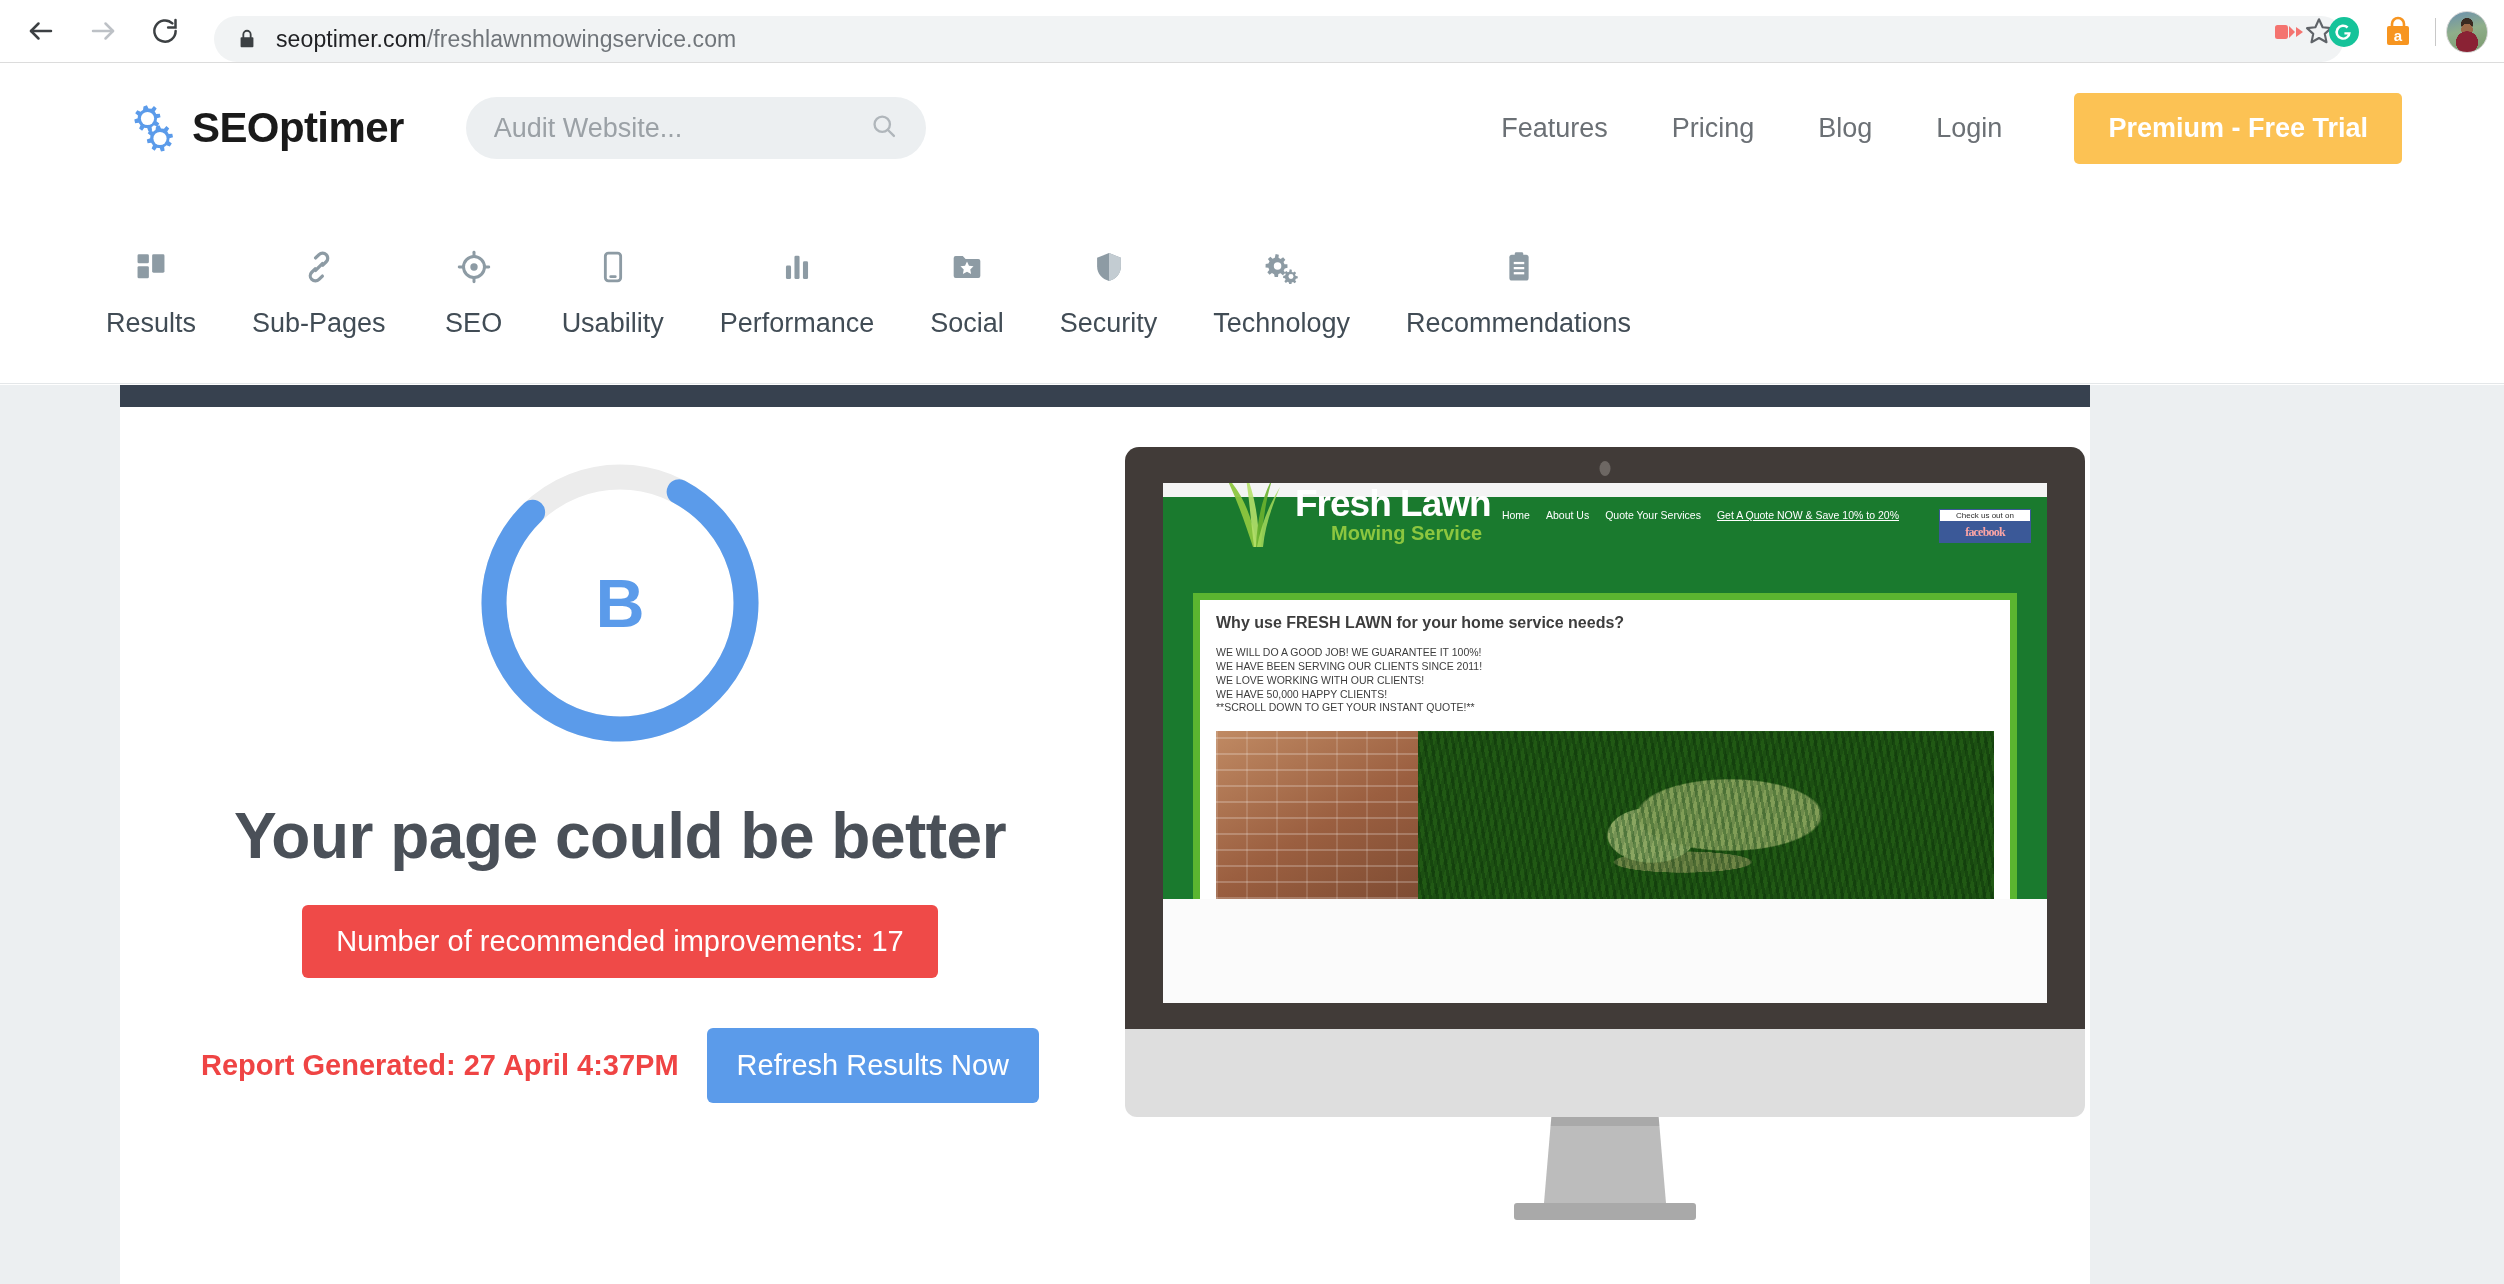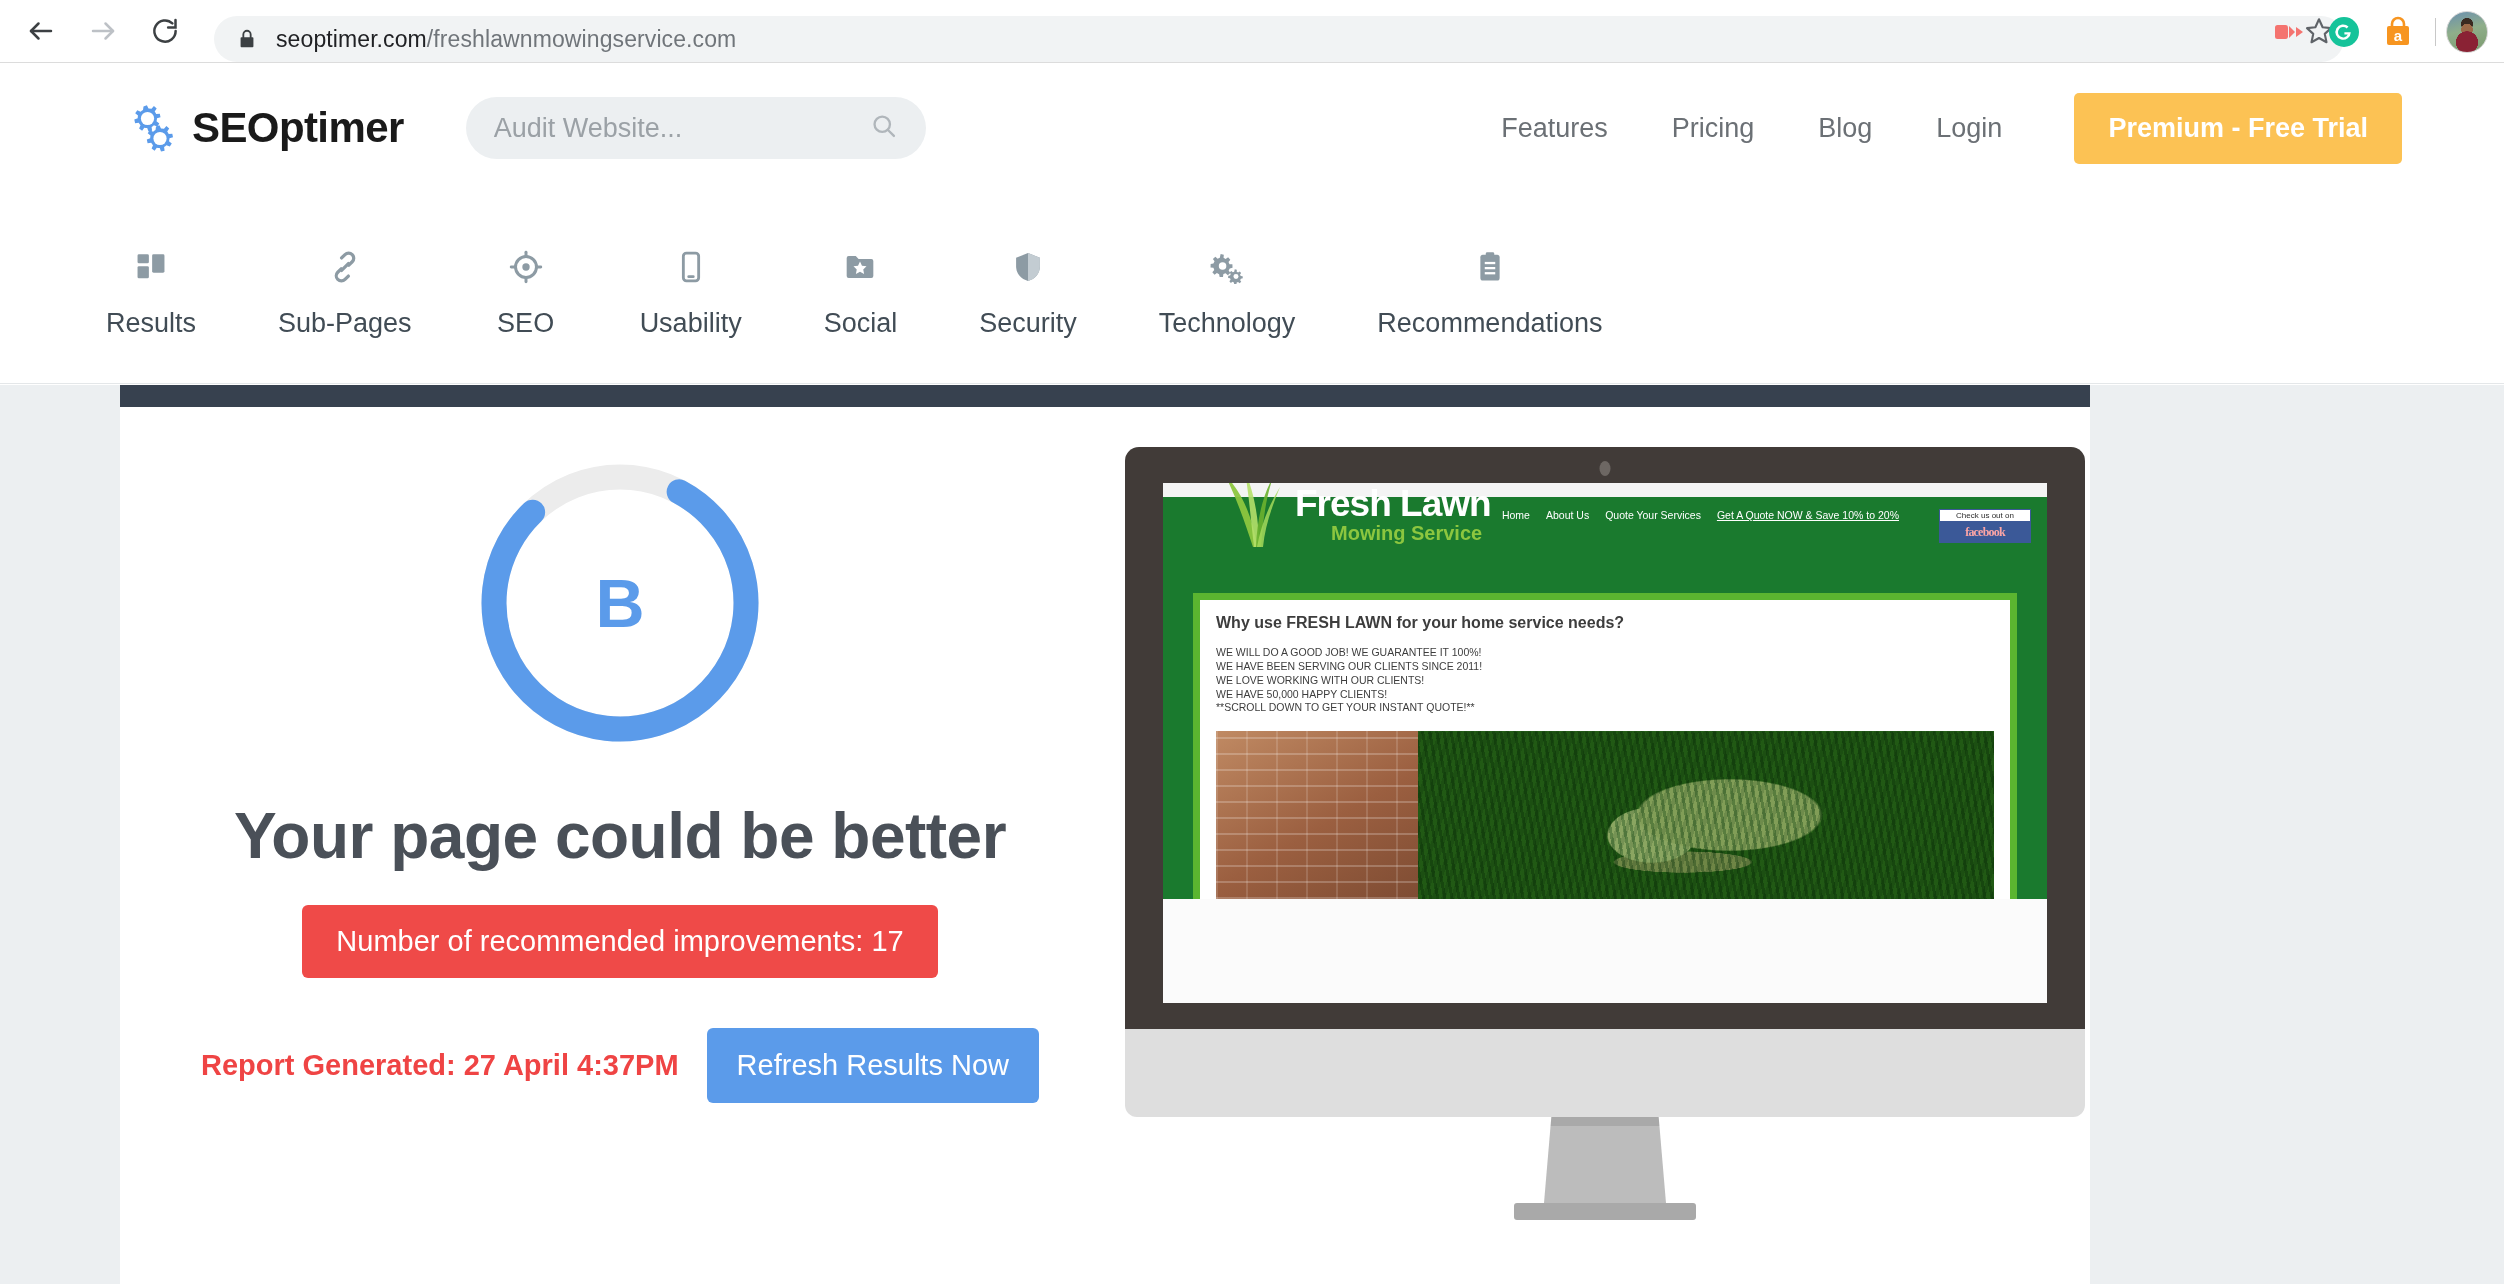--- a/index.html
+++ b/index.html
@@ -131,21 +131,20 @@
   }
 
   
   .tabs-bar {
     position: absolute; top: 208px; left: 0;
     width: 2504px; height: 176px;
     background: #ffffff;
     border-bottom: 1px solid #e4e7e9;
     display: flex; align-items: flex-start;
     padding-left: 78px;
-    gap: 26px;
   }
   .tab {
     display: flex; flex-direction: column; align-items: center;
     padding: 38px 28px 0 28px;
     text-decoration: none;
     min-width: 120px;
   }
   .tab .ic { height: 42px; display: flex; align-items: center; justify-content: center; margin-bottom: 20px; }
   .tab .lbl { font-size: 27px; color: #414c55; white-space: nowrap; }
 
@@ -470,20 +469,30 @@
   <a class="tab" href="#" data-interactable="true">
     <span class="ic" data-interactable="false">
       <svg width="34" height="34" viewBox="0 0 24 24" fill="none" stroke="#8d9ba4" stroke-width="2">
         <rect x="6.6" y="2.2" width="10.8" height="19.6" rx="2.2"></rect>
         <line x1="10.4" y1="18.8" x2="13.6" y2="18.8" stroke-linecap="round"></line>
       </svg>
     </span>
     <span class="lbl" data-interactable="false">Usability</span>
   </a>
 
+  <a class="tab" href="#" data-interactable="true">
+    <span class="ic" data-interactable="false">
+      <svg width="34" height="34" viewBox="0 0 24 24" fill="#8d9ba4">
+        <rect x="4.2" y="11" width="3.6" height="9.5" rx="1"></rect>
+        <rect x="10.2" y="4" width="3.6" height="16.5" rx="1"></rect>
+        <rect x="16.2" y="8" width="3.6" height="12.5" rx="1"></rect>
+      </svg>
+    </span>
+    <span class="lbl" data-interactable="false">Performance</span>
+  </a>
 
   <a class="tab" href="#" data-interactable="true">
     <span class="ic" data-interactable="false">
       <svg width="34" height="34" viewBox="0 0 24 24">
         <path d="M2.6 5.6a1.4 1.4 0 0 1 1.4-1.4h5l2 2.2h9a1.4 1.4 0 0 1 1.4 1.4v10.6a1.4 1.4 0 0 1-1.4 1.4H4a1.4 1.4 0 0 1-1.4-1.4z" fill="#8d9ba4"></path>
         <polygon points="12,8.2 13.4,11.1 16.6,11.5 14.3,13.8 14.9,17 12,15.4 9.1,17 9.7,13.8 7.4,11.5 10.6,11.1" fill="#ffffff"></polygon>
       </svg>
     </span>
     <span class="lbl" data-interactable="false">Social</span>
   </a>

